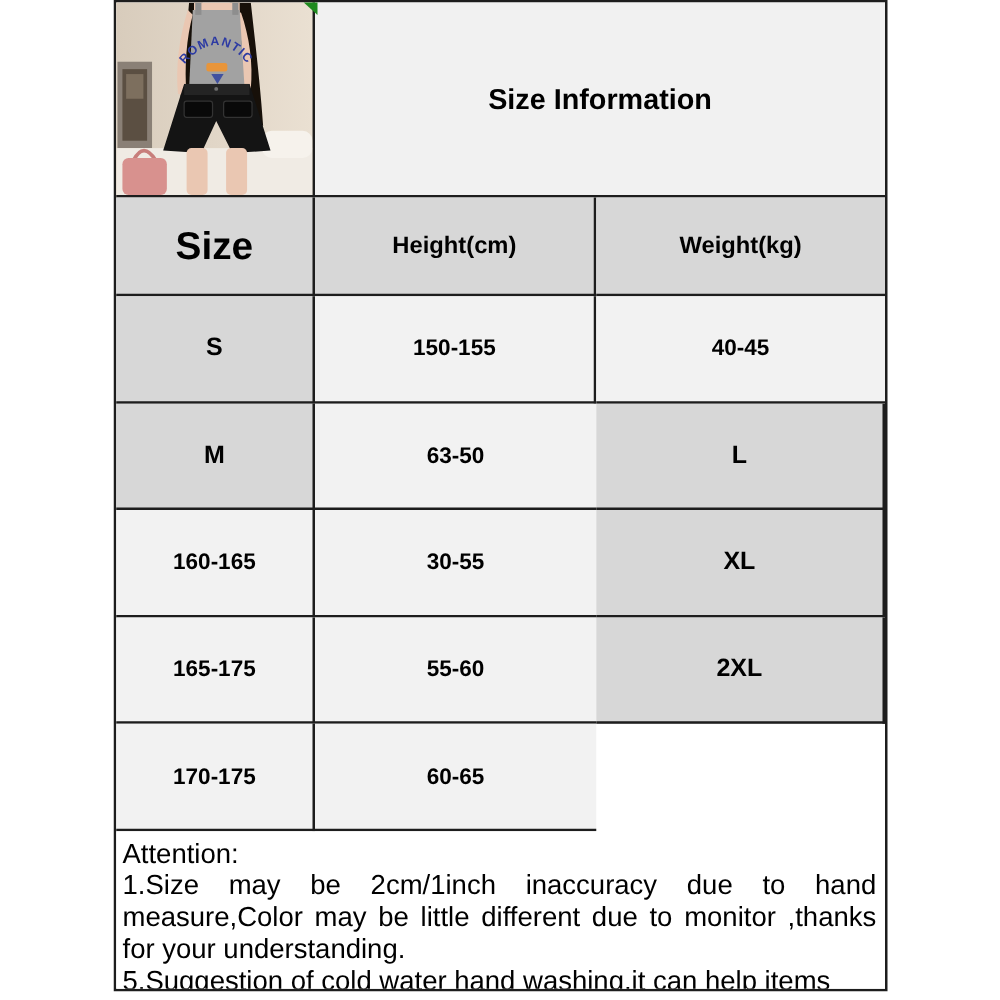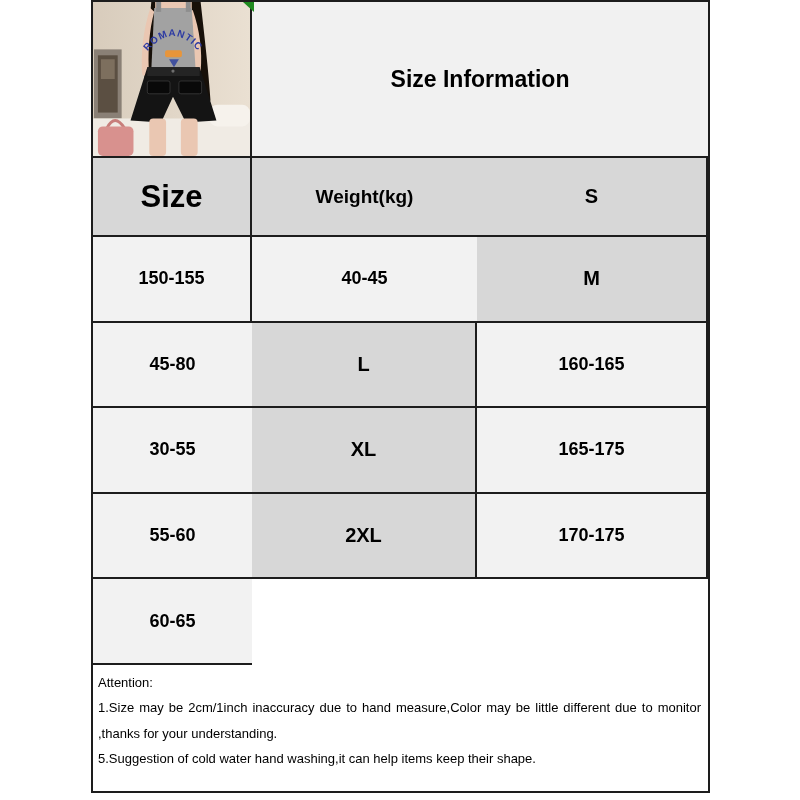--- a/index.html
+++ b/index.html
@@ -38,21 +38,21 @@
     font-size:23px;font-weight:bold;border-right:none;
   }
   .head-cell{background:var(--header-bg);font-weight:bold;}
   .size-head{font-size:31px;}
   .col-head{font-size:19px;}
   .rowlabel-cell{background:var(--header-bg);font-size:20px;font-weight:bold;}
   .val-cell{background:var(--cell-bg);font-size:18px;font-weight:bold;}
   .attention-cell{
     grid-column:1/4;grid-row:8/9;background:var(--attention-bg);
     display:block;border-right:none;border-bottom:none;
-    padding:5px 7px 0 5px;font-size:13px;line-height:25.5px;
+    padding:5px 7px 0 5px;font-size:22px;line-height:25.5px;
   }
   .attention-cell .justify{text-align:justify;}
   .green-marker{
     position:absolute;left:150px;top:0;width:0;height:0;
     border-left:11px solid transparent;
     border-top:10px solid var(--marker-green);
   }
 </style>
 </head>
 <body>
@@ -118,28 +118,29 @@
       <g>
         <path d="M14 128 Q 22 112 32 128" fill="none" stroke="#c87e7b" stroke-width="3"></path>
         <rect x="5" y="126" width="36" height="30" rx="5" fill="#d8918e"></rect>
       </g>
     </svg>
   </div>
   <div class="cell title-cell">Size Information</div>
   <div class="green-marker"></div>
 
   <div class="cell head-cell size-head">Size</div>
+  <div class="cell head-cell col-head">Height(cm)</div>
   <div class="cell head-cell col-head last-col">Weight(kg)</div>
 
   <div class="cell rowlabel-cell">S</div>
   <div class="cell val-cell">150-155</div>
   <div class="cell val-cell last-col">40-45</div>
 
   <div class="cell rowlabel-cell">M</div>
-  <div class="cell val-cell last-col">45-80</div>
+  <div class="cell val-cell last-col">63-50</div>
 
   <div class="cell rowlabel-cell">L</div>
   <div class="cell val-cell">160-165</div>
   <div class="cell val-cell last-col">30-55</div>
 
   <div class="cell rowlabel-cell">XL</div>
   <div class="cell val-cell">165-175</div>
   <div class="cell val-cell last-col">55-60</div>
 
   <div class="cell rowlabel-cell">2XL</div>

